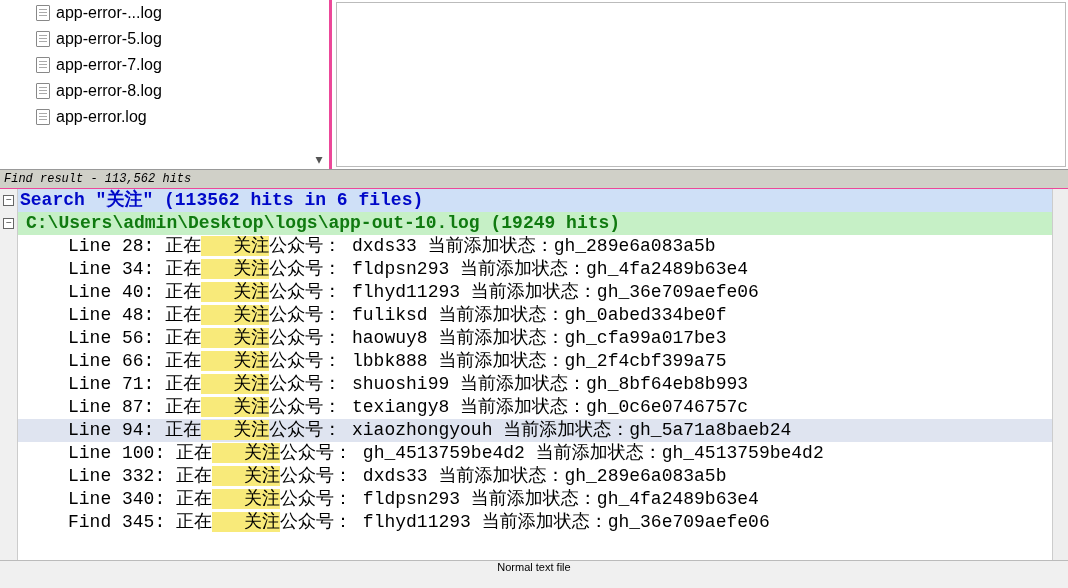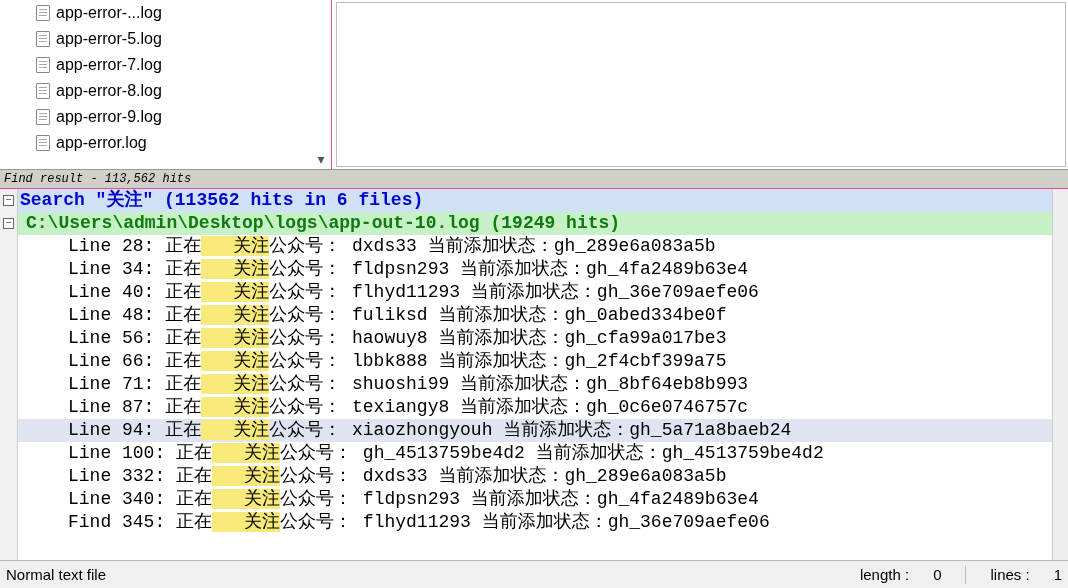--- a/index.html
+++ b/index.html
@@ -16,21 +16,21 @@
   .top-split {
     display: flex;
     height: 170px;
     border-bottom: 1px solid #999;
   }
   .file-tree {
     width: 332px;
     background: #fff;
     overflow-y: auto;
     overflow-x: hidden;
-    border-right: 1px solid #ec4899;
+    border-right: 3px solid #ec4899;
     position: relative;
   }
   .file-tree-inner { padding-left: 36px; }
   .file-item {
     display: flex;
     align-items: center;
     height: 26px;
     font-size: 16px;
     color: #000;
     cursor: pointer;
@@ -120,23 +120,24 @@
   .row-selected { background: #dfe4f0; }
   .hl { background: #f8ea7a; color: #000000; padding-left: 32px; }
   .mono { font-family: "Consolas","Courier New",monospace; }
 
   .status-bar {
     height: 28px;
     display: flex;
     align-items: center;
     background: #f0f0f0;
     border-top: 1px solid #bbb;
-    font-size: 15px;
-    padding: 0 6px;
+    font-size: 11px;
+    padding: 0 16px;
     gap: 24px;
+    flex-direction: column;
   }
   .status-grow { flex: 1; }
   .divider { width:1px; height:18px; background:#bbb; }
 
   .scrollbar-v {
     position: absolute;
     right: 0; top: 0; bottom: 0;
     width: 16px;
     background: #eee;
     border-left: 1px solid #ccc;
@@ -156,24 +157,20 @@
           <span class="file-icon"></span>
           <span>app-error-5.log</span>
         </div>
         <div class="file-item">
           <span class="file-icon"></span>
           <span>app-error-7.log</span>
         </div>
         <div class="file-item">
           <span class="file-icon"></span>
           <span>app-error-8.log</span>
-        </div>
-        <div class="file-item">
-          <span class="file-icon"></span>
-          <span>app-error-9.log</span>
         </div>
         <div class="file-item">
           <span class="file-icon"></span>
           <span>app-error.log</span>
         </div>
       </div>
     <div class="scroll-arrow">▾</div>
   </div>
   <div class="right-empty"></div>
 </div>

